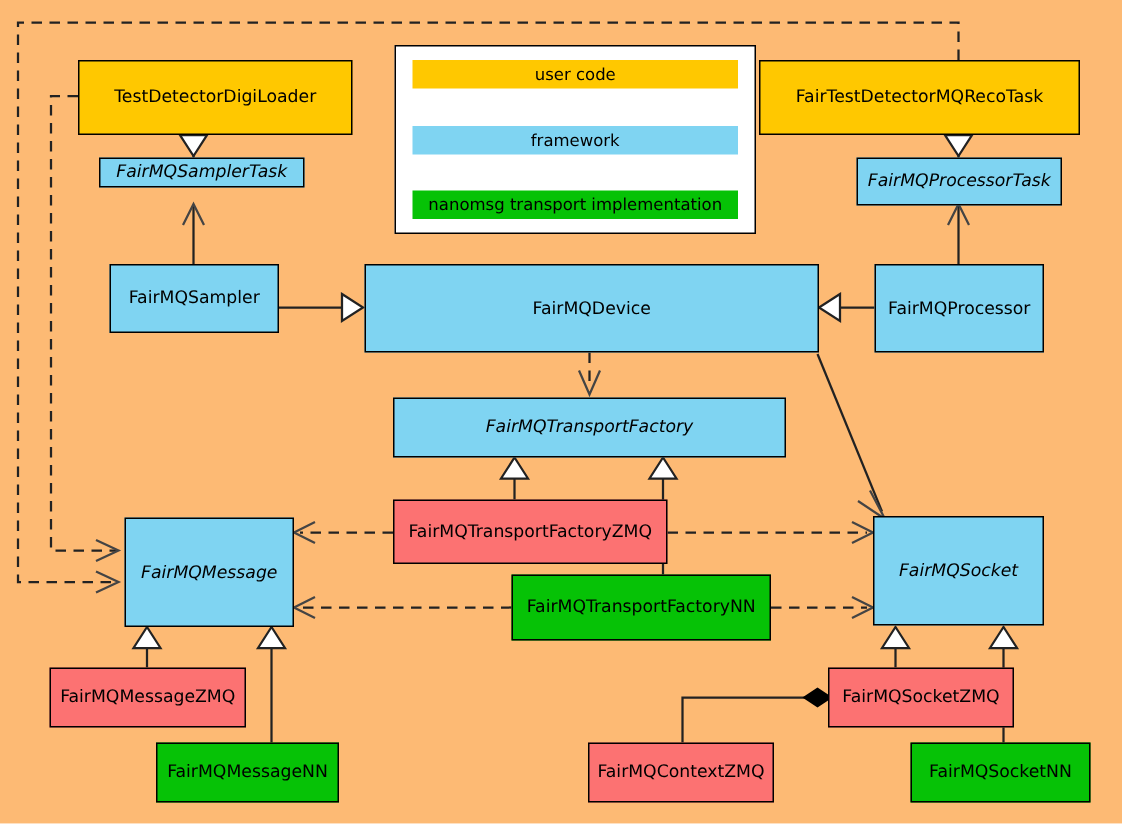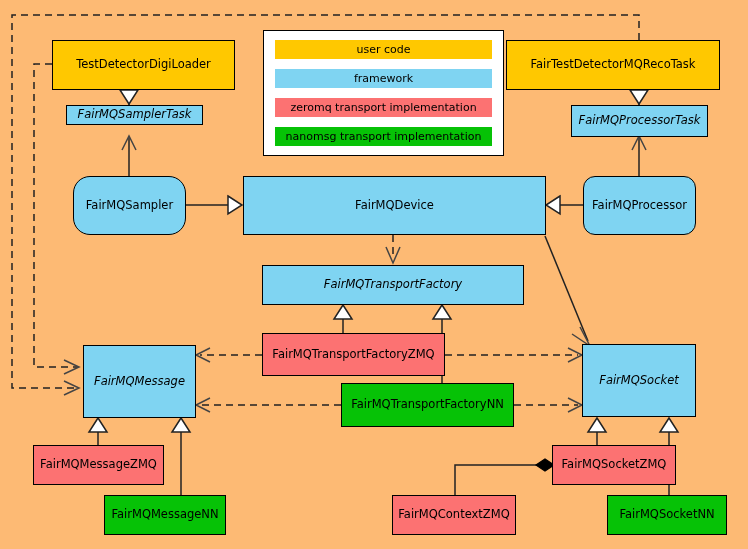--- a/index.html
+++ b/index.html
@@ -141,41 +141,38 @@
     </g>
   </svg>
 
   <div id="legend">
     <div class="legend-row" style="background:#FFC800;">
       <span>user code</span>
     </div>
     <div class="legend-row" style="background:#7FD4F2;">
       <span>framework</span>
     </div>
-    <div class="legend-row" style="background:#FC7272;">
-      <span>zeromq transport implementation</span>
-    </div>
     <div class="legend-row" style="background:#06C206;">
       <span>nanomsg transport implementation</span>
     </div>
   </div>
 
   <div class="node c-user" style="left:52px;top:40px;width:183px;height:50px;">TestDetectorDigiLoader</div>
 
   <div class="node c-user" style="left:506px;top:40px;width:214px;height:50px;text-align:right;">FairTestDetectorMQRecoTask</div>
 
   <div class="node c-fw abstract" style="left:66px;top:105px;width:137px;height:20px;">FairMQSamplerTask</div>
 
   <div class="node c-fw abstract" style="left:571px;top:105px;width:137px;height:32px;">FairMQProcessorTask</div>
 
-  <div class="node c-fw" style="left:73px;top:176px;width:113px;height:59px;border-radius:17px;">FairMQSampler</div>
+  <div class="node c-fw" style="left:73px;top:176px;width:113px;height:46px;">FairMQSampler</div>
 
   <div class="node c-fw" style="left:243px;top:176px;width:303px;height:59px;">FairMQDevice</div>
 
-  <div class="node c-fw" style="left:583px;top:176px;width:113px;height:59px;border-radius:12px;">FairMQProcessor</div>
+  <div class="node c-fw" style="left:583px;top:176px;width:113px;height:59px;">FairMQProcessor</div>
 
   <div class="node c-fw abstract" style="left:262px;top:265px;width:262px;height:40px;">FairMQTransportFactory</div>
 
   <div class="node c-zmq" style="left:262px;top:333px;width:183px;height:43px;">FairMQTransportFactoryZMQ</div>
 
   <div class="node c-nn" style="left:341px;top:383px;width:173px;height:44px;">FairMQTransportFactoryNN</div>
 
   <div class="node c-fw abstract" style="left:83px;top:345px;width:113px;height:73px;">FairMQMessage</div>
 
   <div class="node c-fw abstract" style="left:582px;top:344px;width:114px;height:73px;">FairMQSocket</div>

